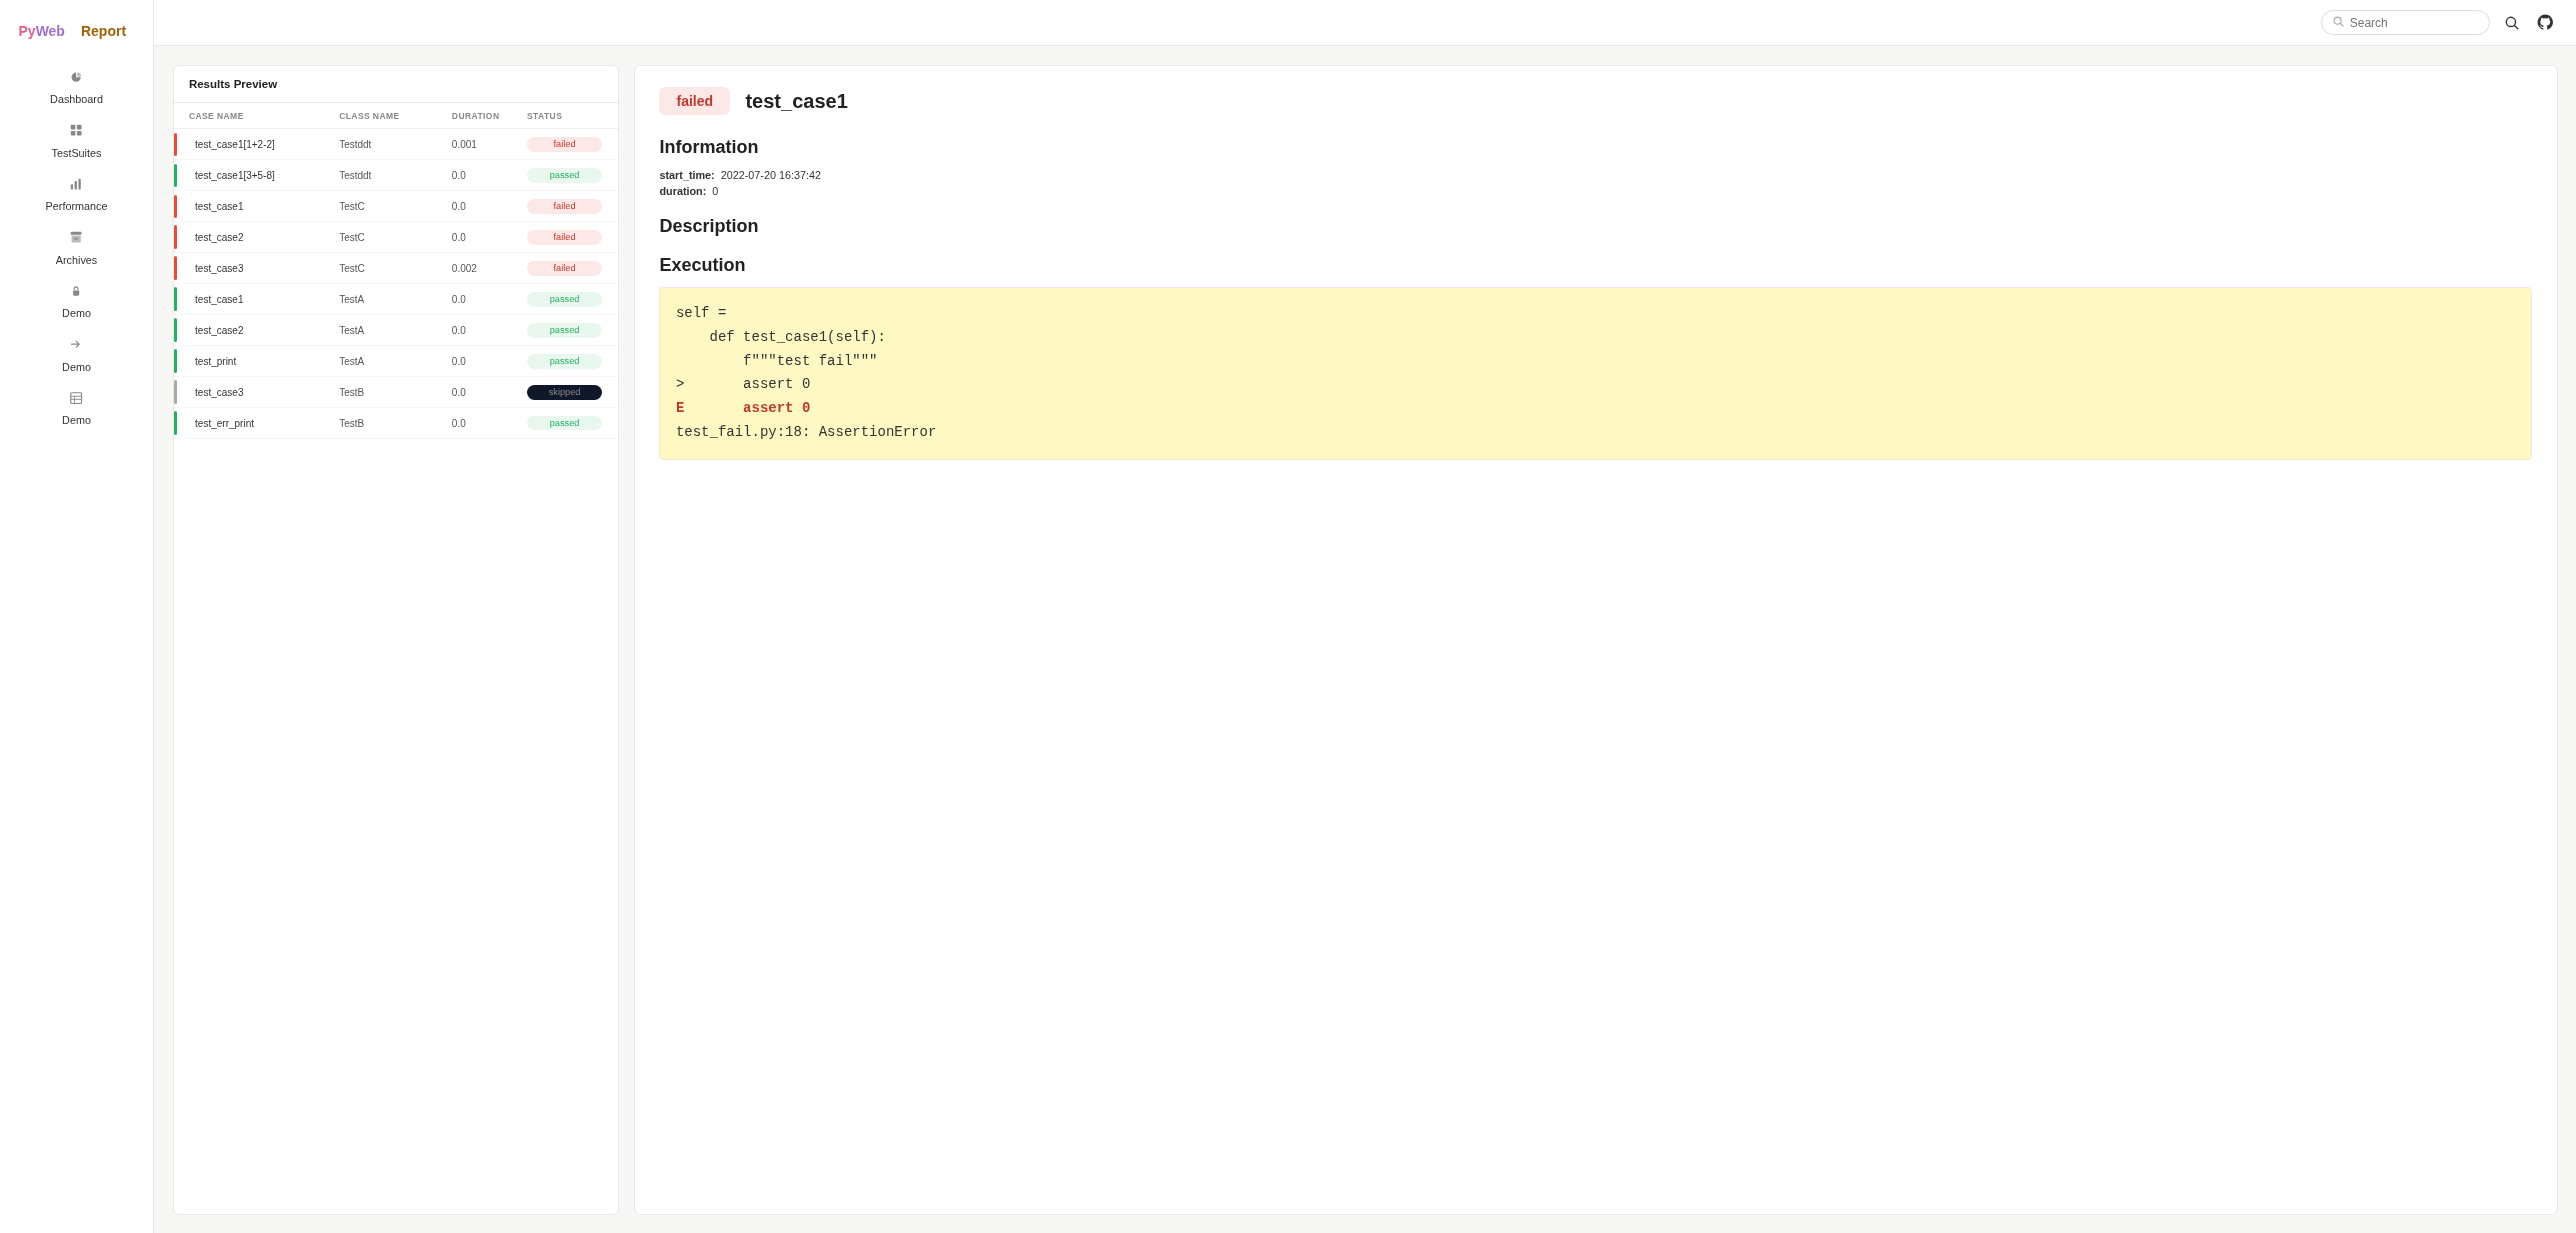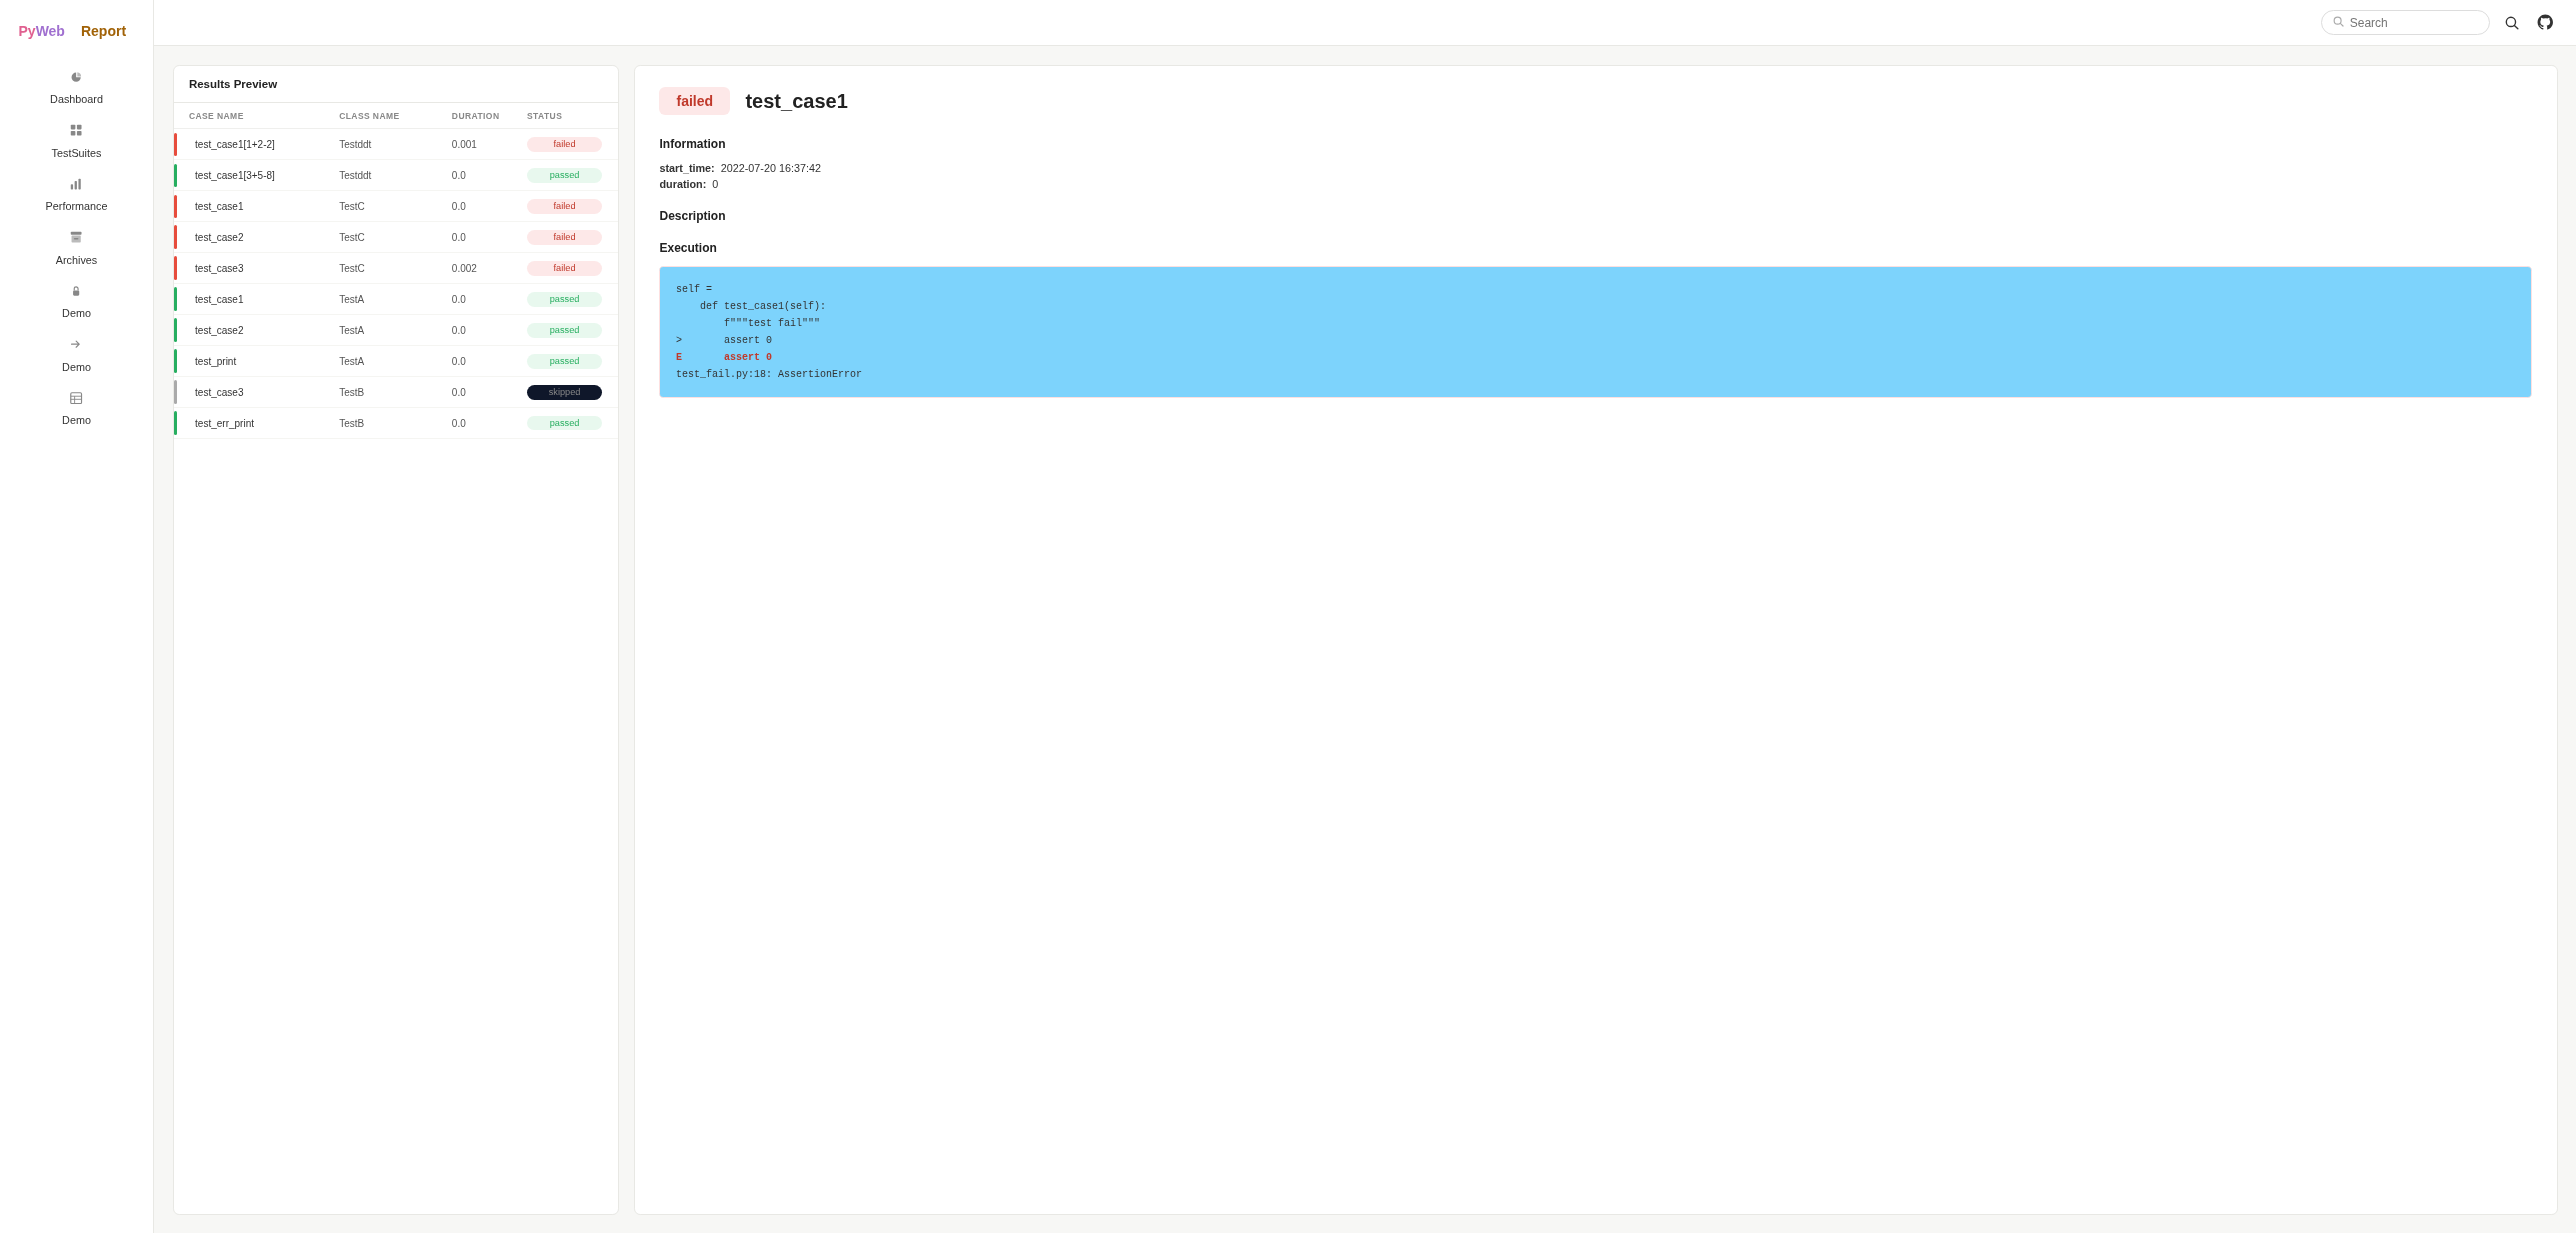--- a/index.html
+++ b/index.html
@@ -189,43 +189,43 @@
       font-weight: 600;
       padding: 6.2px 17px;
       border-radius: 6.2px;
     }
     .detail-case-title {
       font-size: 20px;
       font-weight: 700;
       color: #222;
     }
     .detail-section-title {
-      font-size: 12px;
+      font-size: 18px;
       font-weight: 700;
       color: #222;
       margin-bottom: 10.8px;
     }
     .info-block {
       margin-bottom: 18.5px;
     }
     .info-line {
       font-size: 10.8px;
       color: #333;
       margin-bottom: 4.6px;
     }
     .info-line strong { font-weight: 600; }
     .description-block { margin-bottom: 18.5px; }
     .execution-block { margin-bottom: 7px; }
     .code-block {
-      background: #7dd3fc;
+      background: #fef9c3;
       border: 0.8px solid #fde0e0;
       border-radius: 4.6px;
       padding: 14px 15.4px;
       font-family: 'Courier New', Courier, monospace;
-      font-size: 10px;
+      font-size: 14px;
       color: #333;
       line-height: 1.7;
       white-space: pre;
     }
     .code-error-line {
       color: #c0392b;
       font-weight: 600;
     }
   </style>
 </head>

